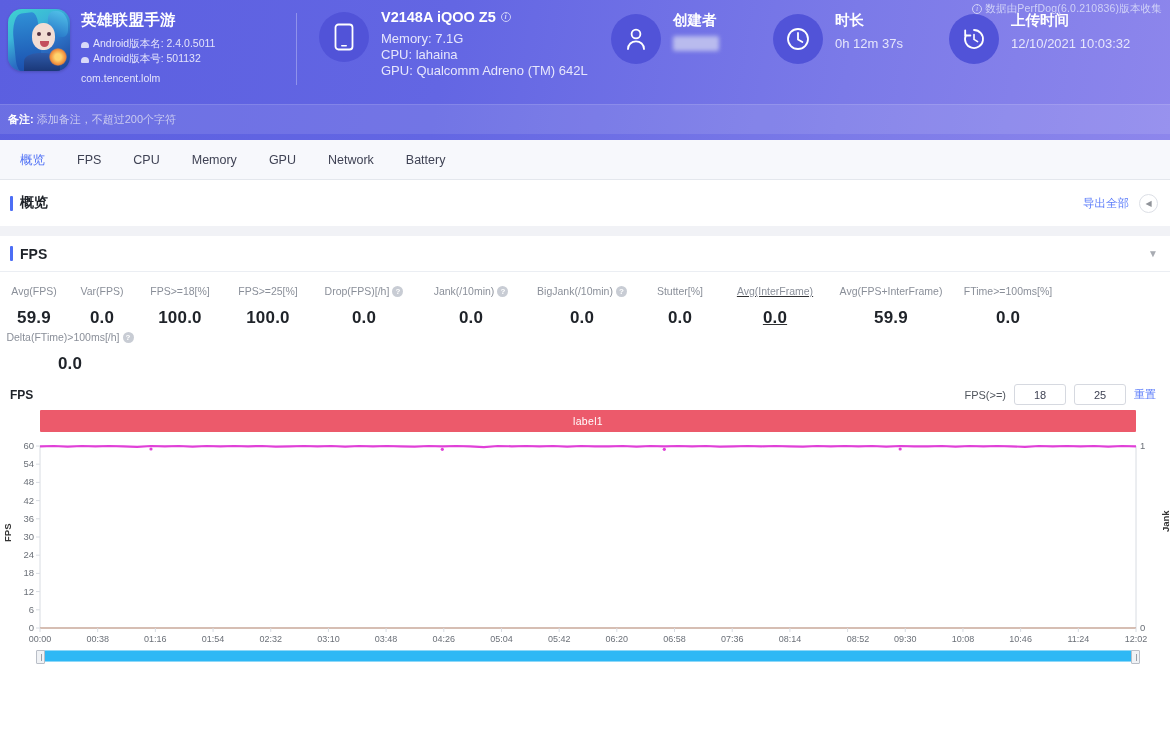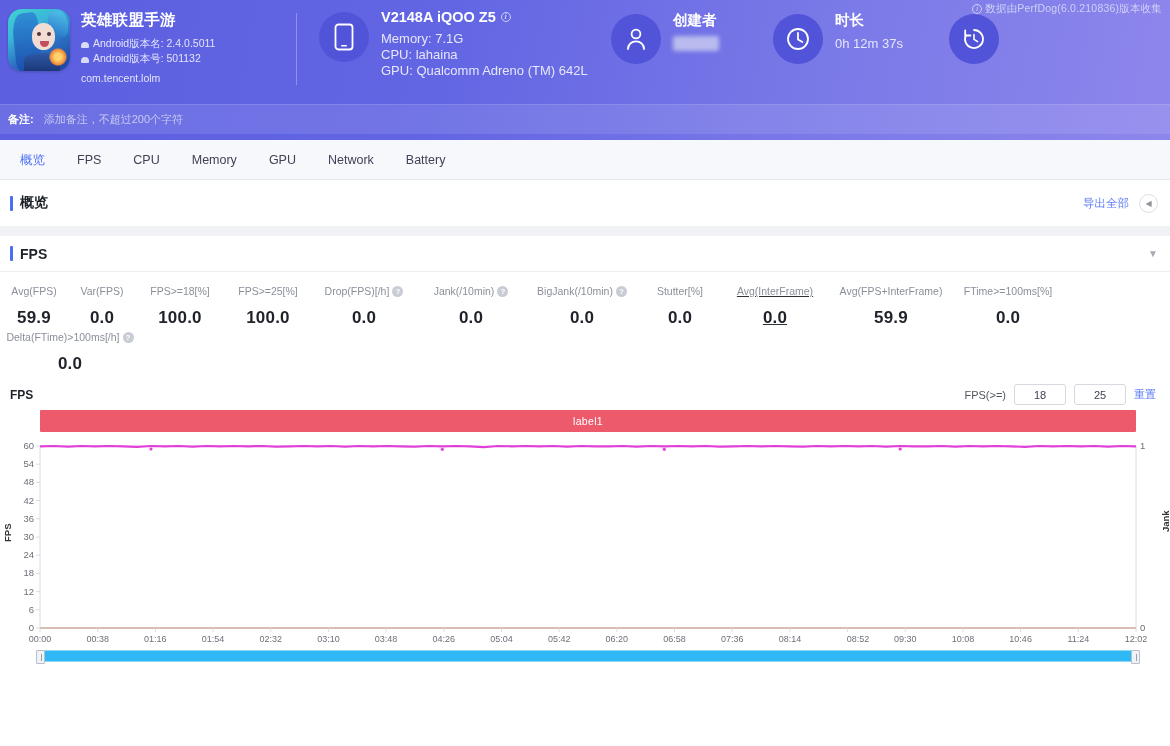--- a/index.html
+++ b/index.html
@@ -75,21 +75,21 @@
   .creator-block { width: 162px; padding-top: 2px; }
   .dur-block { width: 176px; padding-top: 2px; }
   .upload-block { padding-top: 2px; }
 
   .remark-bar {
     height: 30px; background: rgba(255,255,255,.10);
     display: flex; align-items: center; padding-left: 8px;
     font-size: 11px; border-top: 1px solid rgba(255,255,255,.12);
   }
   .remark-label { color: #fff; font-weight: bold; }
-  .remark-input { color: #c9caf0; margin-left: 10px; }
+  .remark-input { color: #c9caf0; margin-left: 3px; }
 
   
   .tabbar {
     height: 40px; background: #f7f8fc; border-bottom: 1px solid #e4e7ed;
     display: flex; align-items: center; padding-left: 4px; gap: 0;
   }
   .tab {
     font-size: 12.5px; color: #3f4254; padding: 0 16px; height: 40px;
     line-height: 40px; cursor: pointer;
   }
@@ -266,20 +266,24 @@
       </div>
     </div>
 
     <div class="hdr-card upload-block">
       <div class="hdr-bubble">
         <svg width="26" height="26" viewBox="0 0 26 26">
             <path d="M13 4a9 9 0 1 1-8.2 5.3" fill="none" stroke="#fff" stroke-width="1.8" stroke-linecap="round"></path>
             <path d="M4.2 4.3v5.2h5.2" fill="none" stroke="#fff" stroke-width="1.8" stroke-linecap="round" stroke-linejoin="round"></path>
             <path d="M13 8.6v4.8l3.6 2.2" fill="none" stroke="#fff" stroke-width="1.6" stroke-linecap="round" stroke-linejoin="round"></path>
           </svg>
+      </div>
+      <div>
+        <div class="hdr-title">上传时间</div>
+        <div class="hdr-sub">12/10/2021 10:03:32</div>
       </div>
     </div>
   </div>
 
   <div class="remark-bar">
     <span class="remark-label">备注:</span>
     <span class="remark-input">添加备注，不超过200个字符</span>
   </div>
 </div>
 

